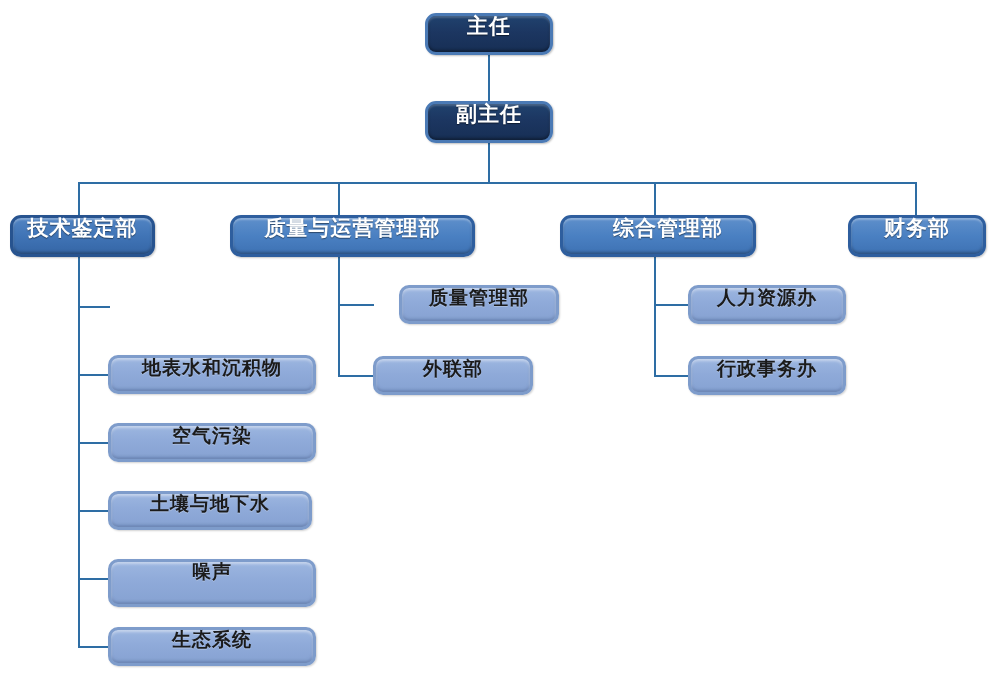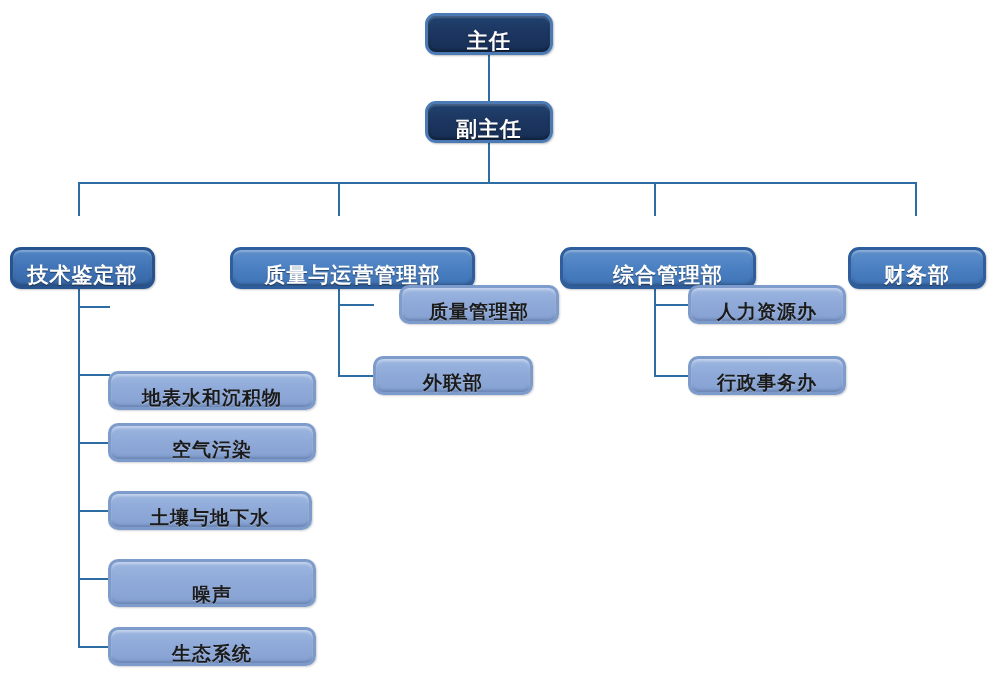--- a/index.html
+++ b/index.html
@@ -25,21 +25,21 @@
     background: #2E6DA4;
   }
   .conn-v { width: 2px; background: #2E6DA4; }
   .conn-h { height: 2px; background: #2E6DA4; }
 
   
   .node {
     position: absolute;
     box-sizing: border-box;
     display: flex;
-    align-items: flex-end;
+    align-items: flex-start;
     justify-content: center;
     border-radius: 9px;
     text-align: center;
     white-space: nowrap;
     letter-spacing: 1px;
     user-select: none;
   }
   .node-label {
     display: block;
     line-height: 1;
@@ -64,21 +64,20 @@
     background: linear-gradient(180deg, #5E8FCB 0%, #4A80C2 50%, #3E72B4 100%);
     border: 3px solid #2E5E9E;
     border-radius: 11px;
     color: #ffffff;
     font-size: 21px;
     font-weight: bold;
     box-shadow: inset 0 2px 2px rgba(255,255,255,0.30),
                 inset 0 -2px 3px rgba(0,0,0,0.28),
                 1px 1px 2px rgba(0,0,0,0.22);
     text-shadow: 0 1px 1px rgba(0,0,0,0.45);
-    margin-top: 32px;
   }
   
   .lvl2.darker {
     background: linear-gradient(180deg, #5184C3 0%, #4074B6 50%, #3566A6 100%);
     border-color: #27538F;
   }
 
   
   .lvl3 {
     background: linear-gradient(180deg, #9CB6E0 0%, #8FAAD9 45%, #86A2D2 100%);
@@ -143,21 +142,21 @@
 
   <div class="node lvl2" style="left:560px; top:215px; width:196px; height:42px;padding-left:20px;">
     <span class="node-label">综合管理部</span>
   </div>
 
   <div class="node lvl2" style="left:848px; top:215px; width:138px; height:42px;">
     <span class="node-label">财务部</span>
   </div>
 
 
-  <div class="node lvl3" style="left:108px; top:355px; width:208px; height:39px;margin-top:16px;">
+  <div class="node lvl3" style="left:108px; top:355px; width:208px; height:39px;">
     <span class="node-label">地表水和沉积物</span>
   </div>
 
   <div class="node lvl3" style="left:108px; top:423px; width:208px; height:39px;">
     <span class="node-label">空气污染</span>
   </div>
 
   <div class="node lvl3" style="left:108px; top:491px; width:204px; height:39px;">
     <span class="node-label">土壤与地下水</span>
   </div>

